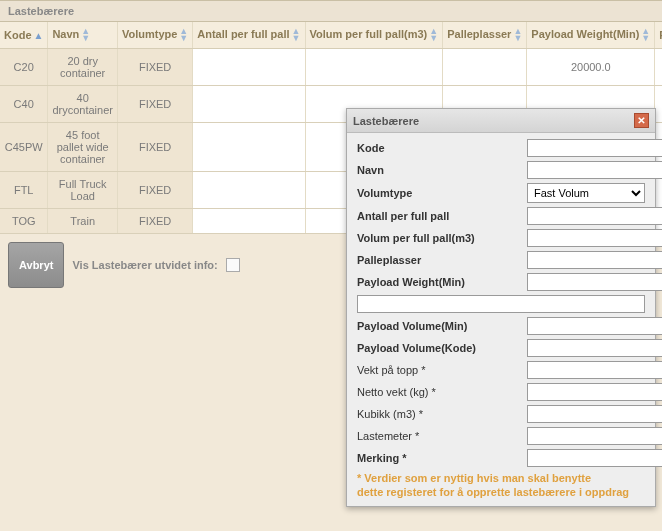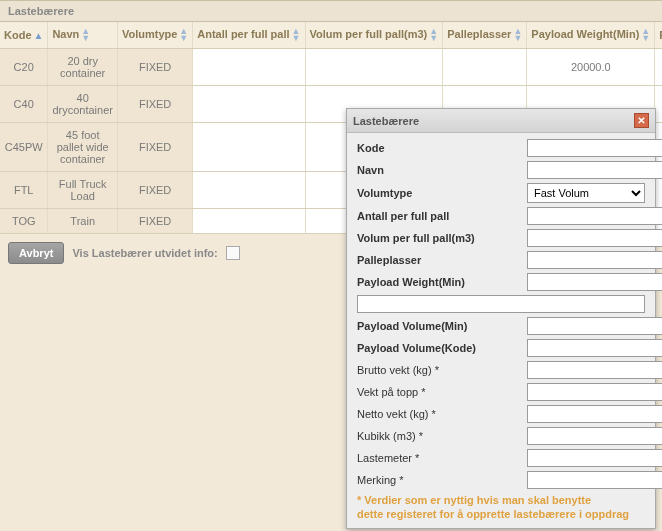--- a/index.html
+++ b/index.html
@@ -67,21 +67,21 @@
     align-items: center;
     gap: 8px;
   }
   .btn {
     background: linear-gradient(#a5a5a5,#8c8c8c);
     border: 1px solid #777;
     border-radius: 3px;
     color: #fff;
     font-weight: bold;
     font-size: 11px;
-    padding: 4px 10px;
+    padding: 16px 10px;
     cursor: pointer;
     font-family: inherit;
   }
   .toolbar-label {
     color: #888;
     font-weight: bold;
   }
   .chk {
     width: 14px; height: 14px;
     border: 1px solid #aaa;
@@ -273,41 +273,37 @@
       </div>
     <div class="field-row">
         <label>Payload Volume(Min)</label>
         <input style="">
       </div>
     <div class="field-row">
         <label>Payload Volume(Kode)</label>
         <input style="">
       </div>
     <div class="field-row">
-        <label style="font-weight:normal">Brutto vekt (kg) *</label>
-        <input style="">
-      </div>
-    <div class="field-row">
         <label style="font-weight:normal">Vekt på topp *</label>
         <input style="">
       </div>
     <div class="field-row">
         <label style="font-weight:normal">Netto vekt (kg) *</label>
         <input style="">
       </div>
     <div class="field-row">
         <label style="font-weight:normal">Kubikk (m3) *</label>
         <input style="">
       </div>
     <div class="field-row">
         <label style="font-weight:normal">Lastemeter *</label>
         <input style="">
       </div>
     <div class="field-row">
-        <label style="font-weight:normal">Merking *</label>
+        <label style="font-weight:bold">Merking *</label>
         <input style="">
       </div>
     <div class="note">
       <span>* Verdier som er nyttig hvis man skal benytte</span><br>
       <span>dette registeret for å opprette lastebærere i oppdrag</span>
     </div>
   </div>
 
 </div>
 

